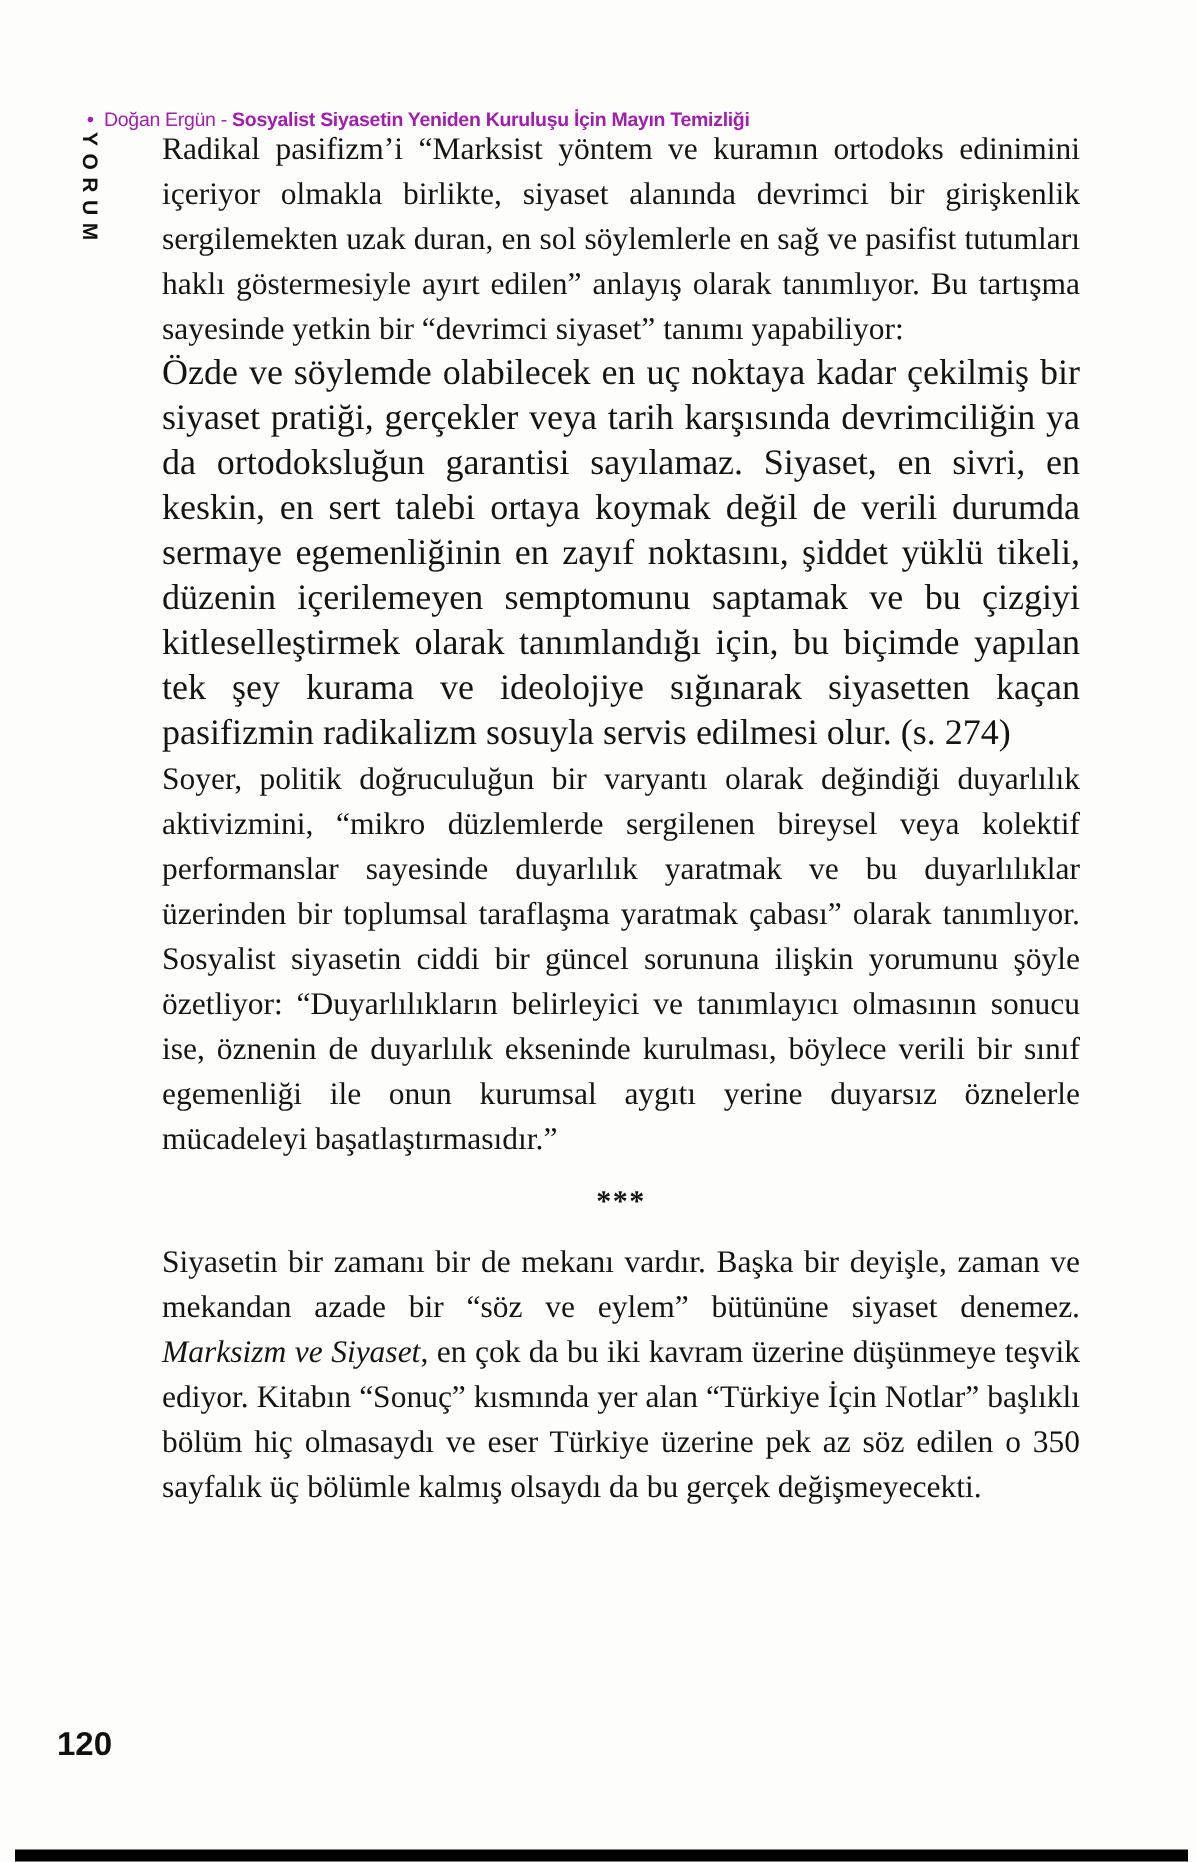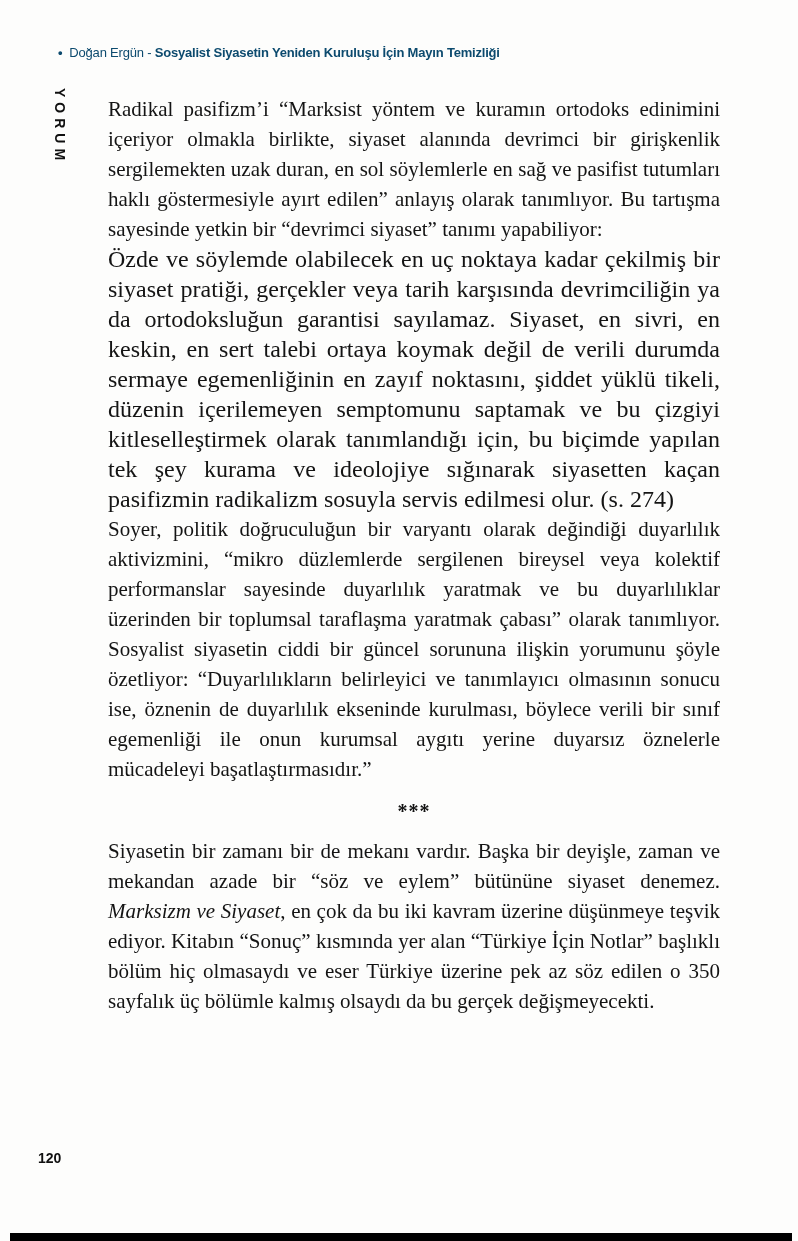--- a/index.html
+++ b/index.html
@@ -10,28 +10,28 @@
     position: relative;
     background: #fdfdfc;
     color: #141414;
     font-family: "Liberation Serif", serif;
     overflow: hidden;
   }
 
   
   .running-header {
     position: absolute;
-    top: 45px;
+    top: 72px;
     left: 58px;
     width: 700px;
     font-family: "Liberation Sans", sans-serif;
     font-size: 13px;
     letter-spacing: -0.2px;
     white-space: nowrap;
-    color: #0c4a6e;
+    color: #a21caf;
   }
   .running-header .bullet { font-weight: 700; margin-right: 7px; }
   .running-header .author { font-weight: 400; }
   .running-header .title  { font-weight: 700; }
 
   
   .vertical-label {
     position: absolute;
     top: 88px;
     left: 52px;
@@ -39,21 +39,21 @@
     font-family: "Liberation Sans", sans-serif;
     font-weight: 700;
     font-size: 14px;
     letter-spacing: 5px;
     color: #101010;
   }
 
   
   .content {
     position: absolute;
-    top: 94px;
+    top: 84px;
     left: 108px;
     width: 612px;
     font-size: 21px;
     line-height: 30px;
     text-align: justify;
   }
   .content p { margin: 0; }
 
   .blockquote {
     margin: 26px 72px 26px 60px;
@@ -70,21 +70,21 @@
   }
 
   em { font-style: italic; }
 
   .page-number {
     position: absolute;
     left: 38px;
     top: 1150px;
     font-family: "Liberation Sans", sans-serif;
     font-weight: 700;
-    font-size: 14px;
+    font-size: 22px;
     color: #101010;
   }
 
   .bottom-bar {
     position: absolute;
     left: 10px;
     bottom: 0;
     width: 782px;
     height: 8px;
     background: #000000;

